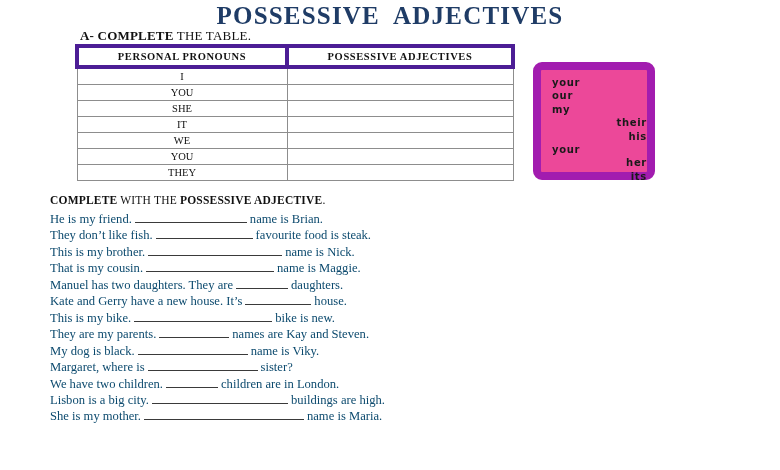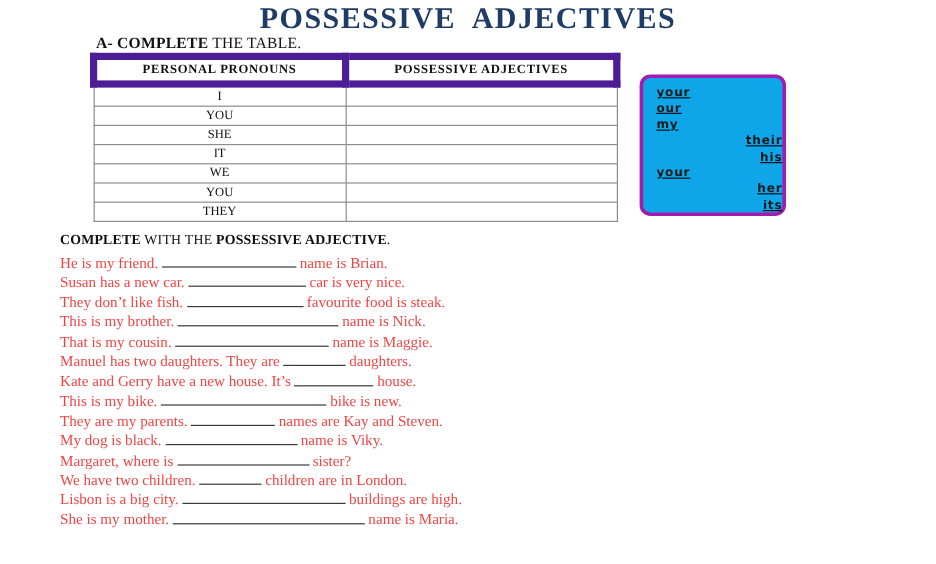--- a/index.html
+++ b/index.html
@@ -65,39 +65,38 @@
     text-align: center;
     vertical-align: middle;
     font-size: 10.5px;
     background: #ffffff;
   }
   .pron-table th {
     font-weight: bold;
     font-size: 10.5px;
     letter-spacing: 0.6px;
     height: 17px;
-    border: 6px solid #4c1d95;
+    border: 4px solid #4c1d95;
   }
   .pron-table col.c1 { width: 210px; }
   .pron-table col.c2 { width: 226px; }
   .pron-table td.ans { border-left: 1px solid #6f6f6f; }
 
   
   .wordbox {
     position: absolute;
     top: 62px;
     left: 533px;
     width: 122px;
     height: 118px;
-    border: 3px solid #a21caf;
+    border: 8px solid #a21caf;
     border-radius: 9px;
-    background: #0ea5e9;
+    background: #ec4899;
     box-sizing: border-box;
     padding: 6px 0 0 0;
-    text-decoration: underline;
   }
   .wordbox .w {
     font-family: "DejaVu Sans", sans-serif;
     font-size: 10px;
     font-weight: bold;
     color: #1a1a1a;
     line-height: 13.4px;
     letter-spacing: 0.7px;
     padding-left: 11px;
   }
@@ -118,21 +117,21 @@
   .sentences {
     position: absolute;
     top: 211px;
     left: 50px;
     width: 700px;
   }
   .sentence {
     font-size: 12.6px;
     line-height: 16.45px;
     white-space: nowrap;
-    color: #ef4444;
+    color: #0c4a6e;
   }
   .blank {
     display: inline-block;
     border-bottom: 1px solid #3a3a3a;
     height: 11px;
     vertical-align: baseline;
     margin: 0 3px;
   }
 </style>
 </head>
@@ -199,21 +198,20 @@
       <div class="w ind">her</div>
       <div class="w ind">its</div>
     </div>
 
   <div class="instr-b">
     <span class="b">COMPLETE</span><span> WITH THE </span><span class="b">POSSESSIVE ADJECTIVE</span><span>.</span>
   </div>
 
   <div class="sentences" id="sentences">
       <div class="sentence"><span>He is my friend.</span><span class="blank" style="width: 112px;"></span><span>name is Brian.</span></div>
-      <div class="sentence"><span>Susan has a new car.</span><span class="blank" style="width: 98px;"></span><span>car is very nice.</span></div>
       <div class="sentence"><span>They don’t like fish.</span><span class="blank" style="width: 97px;"></span><span>favourite food is steak.</span></div>
       <div class="sentence"><span>This is my brother.</span><span class="blank" style="width: 134px;"></span><span>name is Nick.</span></div>
       <div class="sentence"><span>That is my cousin.</span><span class="blank" style="width: 128px;"></span><span>name is Maggie.</span></div>
       <div class="sentence"><span>Manuel has two daughters. They are</span><span class="blank" style="width: 52px;"></span><span>daughters.</span></div>
       <div class="sentence"><span>Kate and Gerry have a new house. It’s</span><span class="blank" style="width: 66px;"></span><span>house.</span></div>
       <div class="sentence"><span>This is my bike.</span><span class="blank" style="width: 138px;"></span><span>bike is new.</span></div>
       <div class="sentence"><span>They are my parents.</span><span class="blank" style="width: 70px;"></span><span>names are Kay and Steven.</span></div>
       <div class="sentence"><span>My dog is black.</span><span class="blank" style="width: 110px;"></span><span>name is Viky.</span></div>
       <div class="sentence"><span>Margaret, where is</span><span class="blank" style="width: 110px;"></span><span>sister?</span></div>
       <div class="sentence"><span>We have two children.</span><span class="blank" style="width: 52px;"></span><span>children are in London.</span></div>

